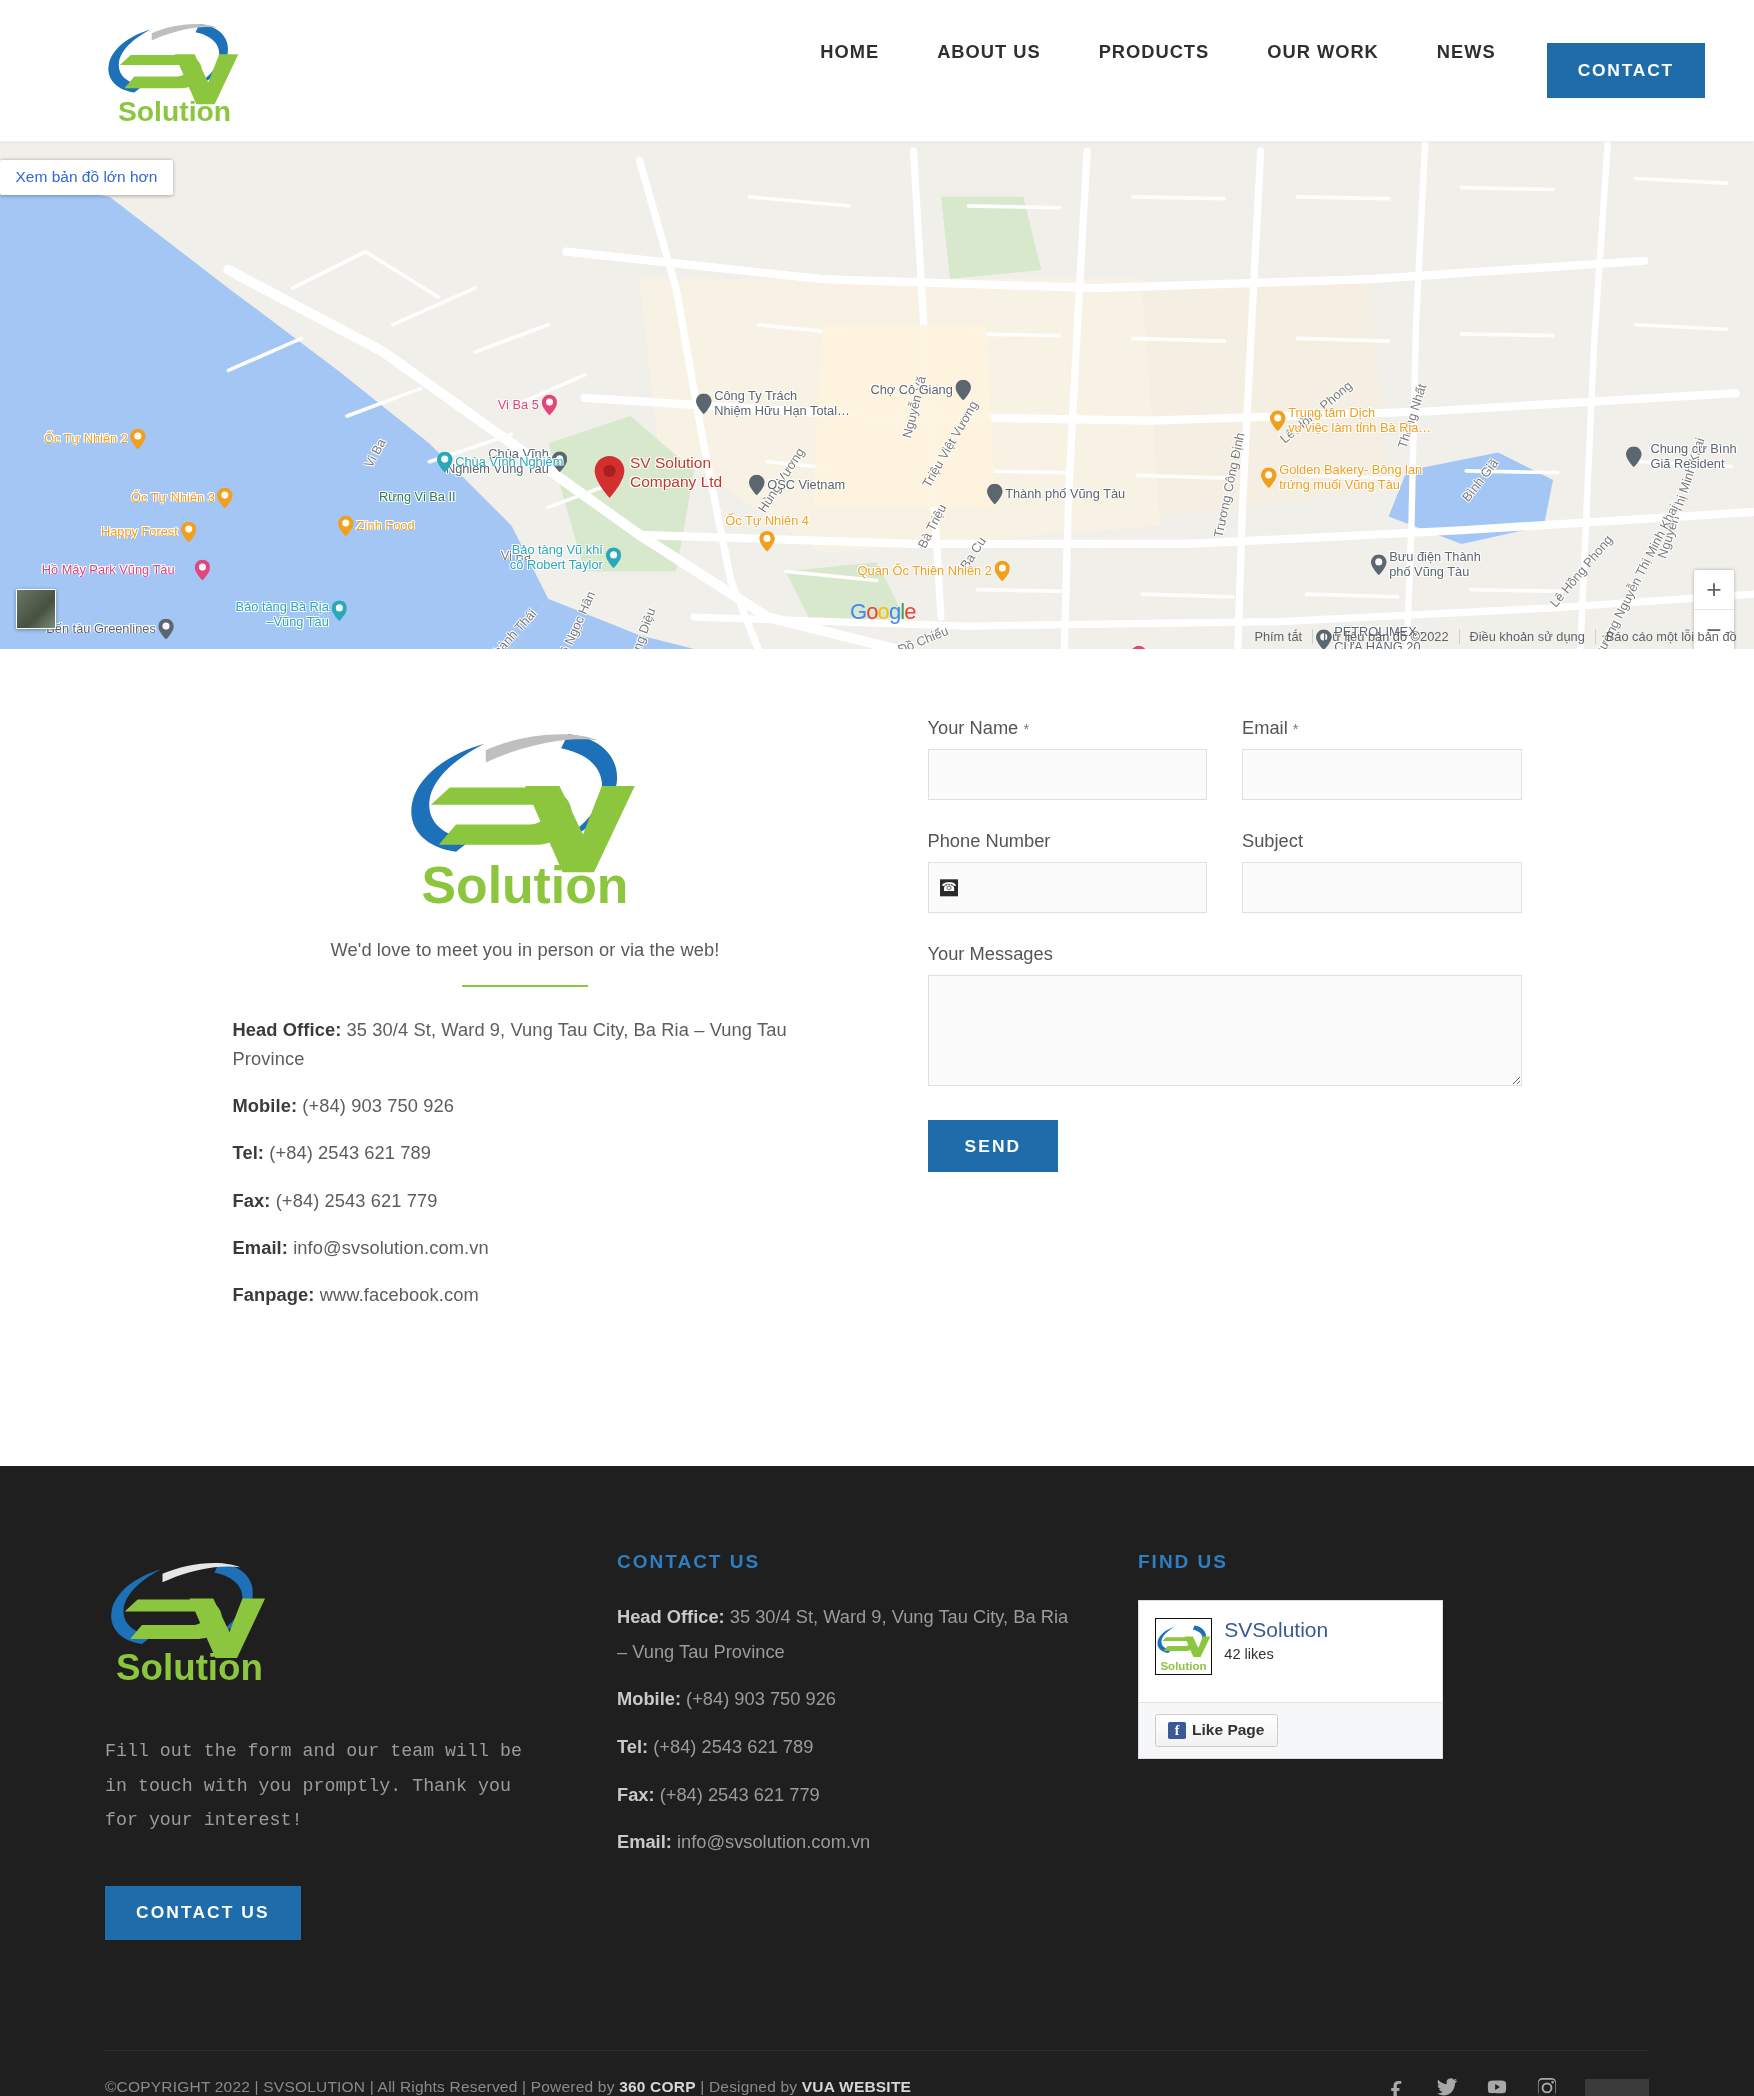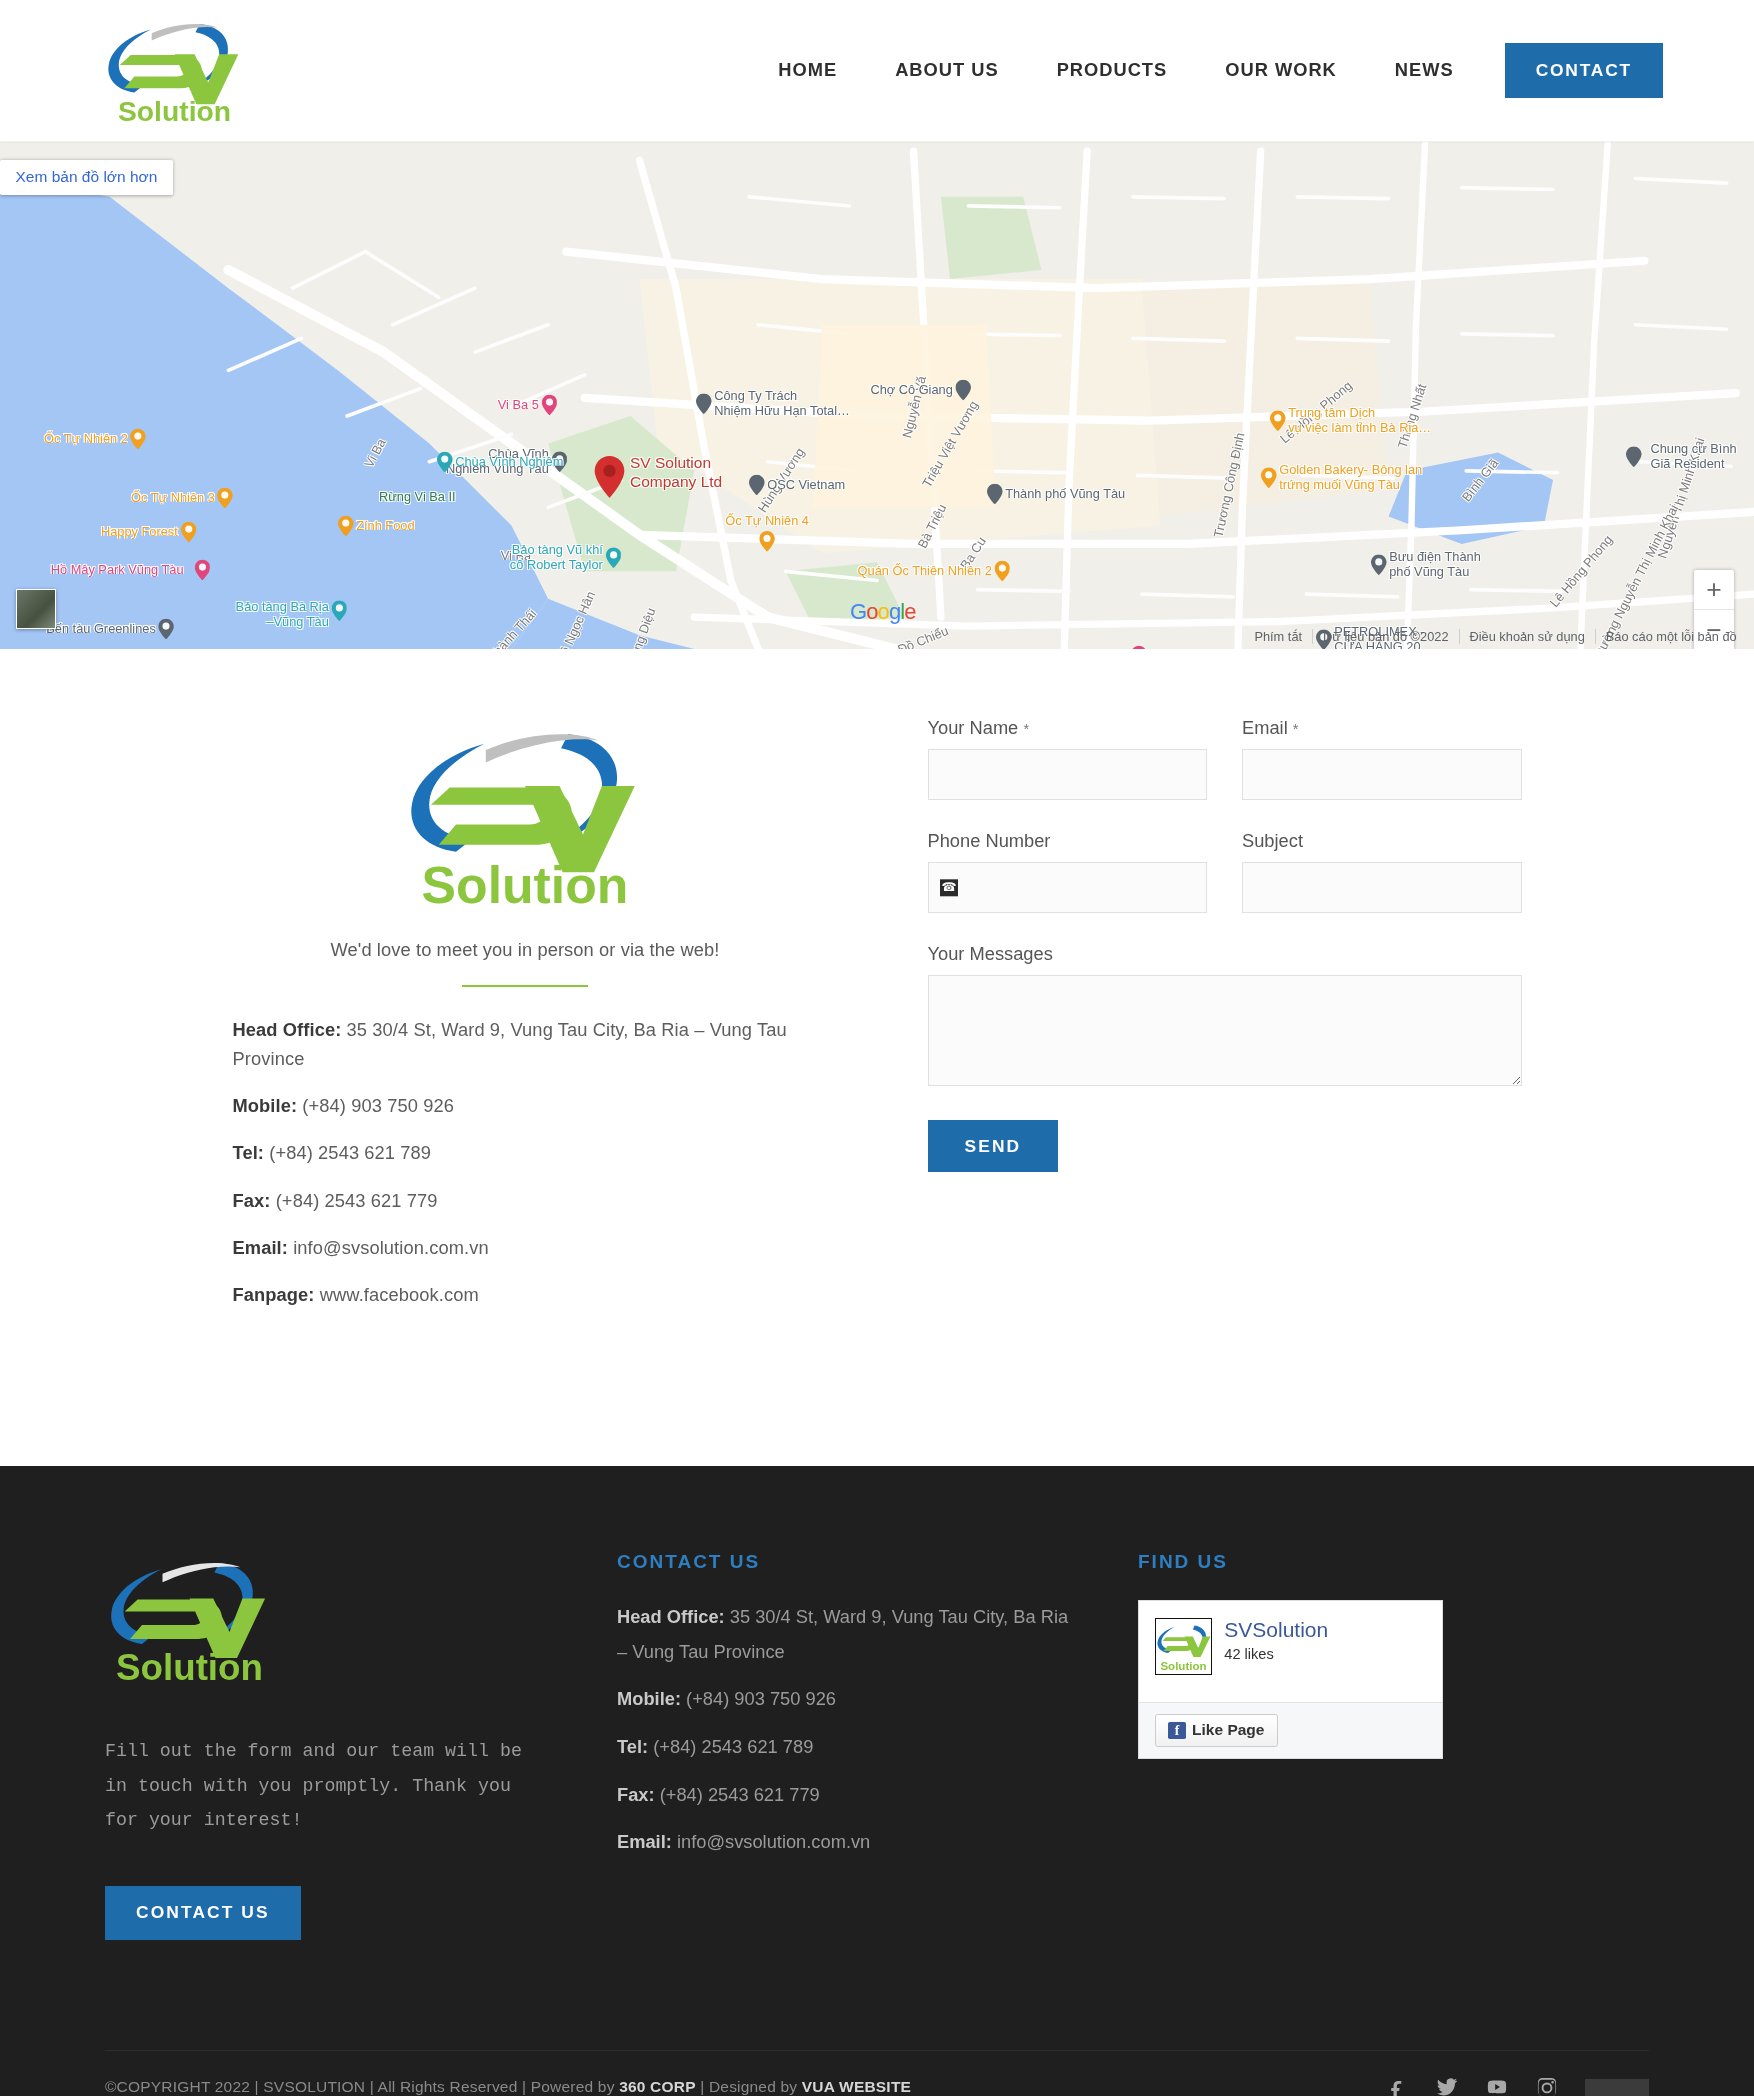--- a/index.html
+++ b/index.html
@@ -25,23 +25,22 @@
     z-index: 20;
   }
   .logo-wrap { margin-left: 106px; width: 137px; height: 114px; display:block; }
   .logo-wrap svg { display: block; width: 100%; height: 100%; }
 
   .main-nav {
     position: absolute;
     right: 0;
     left: 0;
     display: flex;
-    align-items: center;
     justify-content: flex-end;
-    padding-right: 91px;
+    padding-right: 49px;
     gap: 0;
   }
   .nav-item {
     font-size: 18.3px;
     letter-spacing: 1px;
     font-weight: 600;
     color: #2f2f2f;
     text-decoration: none;
     padding: 0 29px;
     line-height: 1;
@@ -601,21 +600,21 @@
       <div style="position: absolute; left: 1371px; top: 423px; display: flex; align-items: center; gap: 2.7px; transform: translateY(-50%);">
         <div style="width: 15.5px; height: 21px; flex: 0 0 auto; position: relative;"><svg width="15.5" height="21" viewBox="0 0 24 32">
             <path d="M12 0C5.4 0 0 5.4 0 12c0 8 12 20 12 20s12-12 12-20C24 5.4 18.6 0 12 0z" fill="#5b6670"></path>
             <circle cx="12" cy="11.5" r="5.5" fill="#fff" opacity="0.95"></circle>
           </svg></div>
         <div style="font-size: 12.8px; line-height: 1.15; color: rgb(91, 102, 112); white-space: nowrap; text-shadow: rgb(255, 255, 255) 0.9px 0.9px 0px, rgb(255, 255, 255) -0.9px -0.9px 0px, rgb(255, 255, 255) 0.9px -0.9px 0px, rgb(255, 255, 255) -0.9px 0.9px 0px; text-align: left;">
           <div>Bưu điện Thành</div>
           <div>phố Vũng Tàu</div>
         </div>
       </div>
-      <div style="position: absolute; left: 210px; top: 428px; display: flex; align-items: center; gap: 11px; transform: translate(-100%, -50%); flex-direction: row;">
+      <div style="position: absolute; left: 210px; top: 428px; display: flex; align-items: center; gap: 20px; transform: translate(-100%, -50%); flex-direction: row;">
         <div style="font-size: 12.8px; line-height: 1.15; color: rgb(224, 69, 123); white-space: nowrap; text-shadow: rgb(255, 255, 255) 0.9px 0.9px 0px, rgb(255, 255, 255) -0.9px -0.9px 0px, rgb(255, 255, 255) 0.9px -0.9px 0px, rgb(255, 255, 255) -0.9px 0.9px 0px; text-align: right;">
           <div>Hồ Mây Park Vũng Tàu</div>
         </div>
         <div style="width: 15.5px; height: 21px; flex: 0 0 auto; position: relative;"><svg width="15.5" height="21" viewBox="0 0 24 32">
             <path d="M12 0C5.4 0 0 5.4 0 12c0 8 12 20 12 20s12-12 12-20C24 5.4 18.6 0 12 0z" fill="#e0457b"></path>
             <circle cx="12" cy="11.5" r="5.5" fill="#fff" opacity="0.95"></circle>
           </svg></div>
       </div>
       <div style="position: absolute; left: 347px; top: 473px; display: flex; align-items: flex-start; gap: 2.7px; transform: translate(-100%, -50%); flex-direction: row;">
         <div style="font-size: 12.8px; line-height: 1.15; color: rgb(42, 168, 184); white-space: nowrap; text-shadow: rgb(255, 255, 255) 0.9px 0.9px 0px, rgb(255, 255, 255) -0.9px -0.9px 0px, rgb(255, 255, 255) 0.9px -0.9px 0px, rgb(255, 255, 255) -0.9px 0.9px 0px; text-align: right;">

